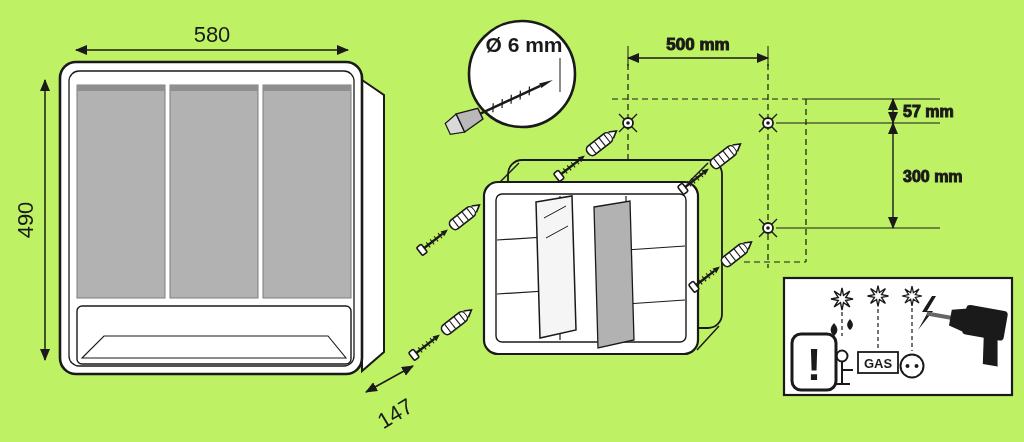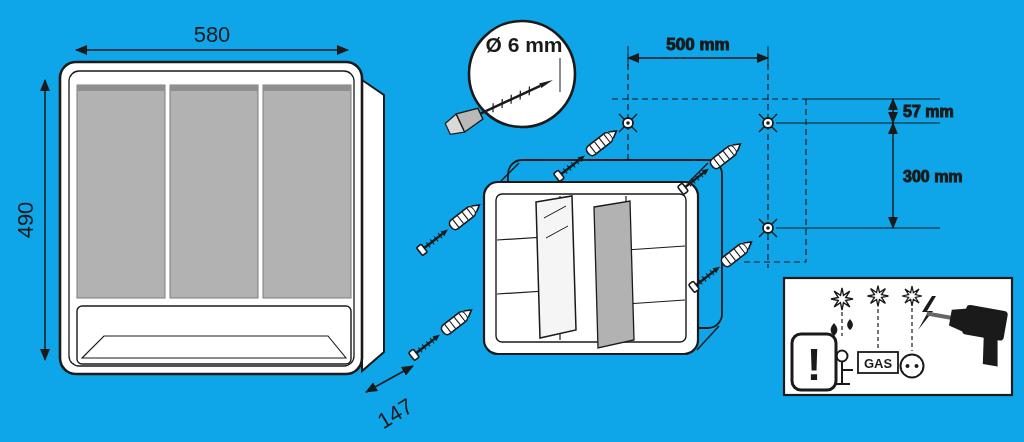--- a/index.html
+++ b/index.html
@@ -8,21 +8,21 @@
     background: #ffffff;
     width: 1024px;
     height: 442px;
     overflow: hidden;
     font-family: "Liberation Sans", sans-serif;
   }
   .canvas {
     position: relative;
     width: 1024px;
     height: 442px;
-    background: #0ea5e9;
+    background: #bef264;
   }
   svg text {
     font-family: "Liberation Sans", sans-serif;
     fill: #1a1a1a;
   }
 </style>
 </head>
 <body>
 
 <div class="canvas">

